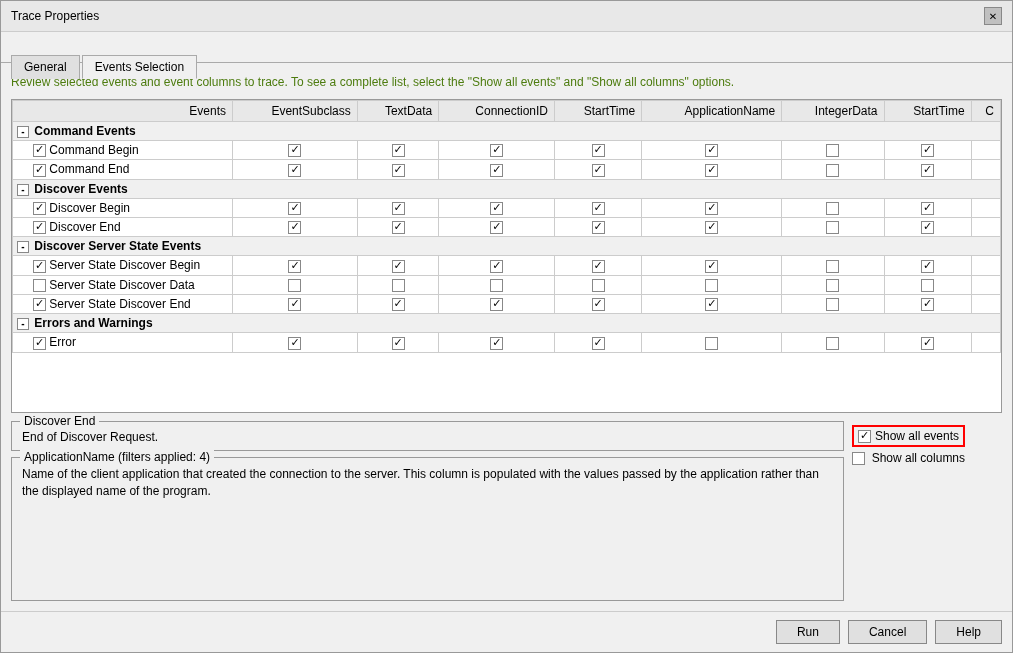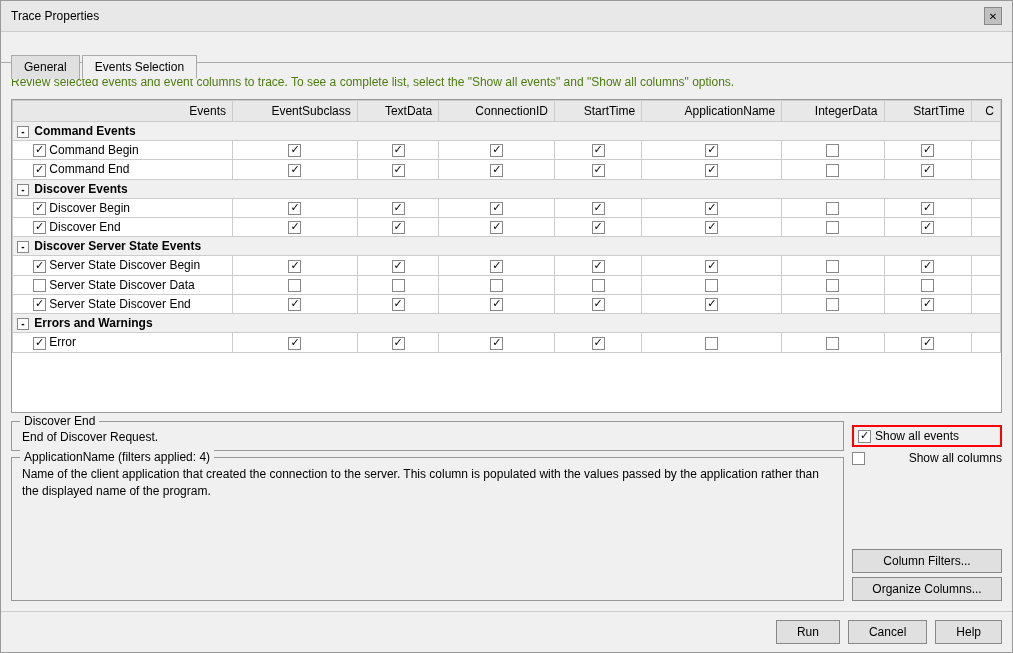--- a/index.html
+++ b/index.html
@@ -220,21 +220,21 @@
     }
 
     .app-name-text {
       font-size: 12px;
       margin-top: 2px;
       line-height: 1.4;
     }
 
     .right-panel {
       display: flex;
-      flex-direction: column;
+      flex-direction: row;
       gap: 6px;
       width: 150px;
     }
 
     .show-options {
       display: flex;
       flex-direction: column;
       gap: 4px;
       padding: 4px 0;
     }
@@ -448,24 +448,20 @@
             <div class="checkbox checked"></div>
             <span>Show all events</span>
           </div>
 
           <div class="show-option-row">
             <div class="checkbox empty"></div>
             <span>Show all columns</span>
           </div>
         </div>
 
-        <div class="action-buttons">
-          <button class="action-btn">Column Filters...</button>
-          <button class="action-btn">Organize Columns...</button>
-        </div>
       </div>
     </div>
   </div>
 
   <div class="footer-buttons">
     <button class="footer-btn">Run</button>
     <button class="footer-btn">Cancel</button>
     <button class="footer-btn">Help</button>
   </div>
 </div>

